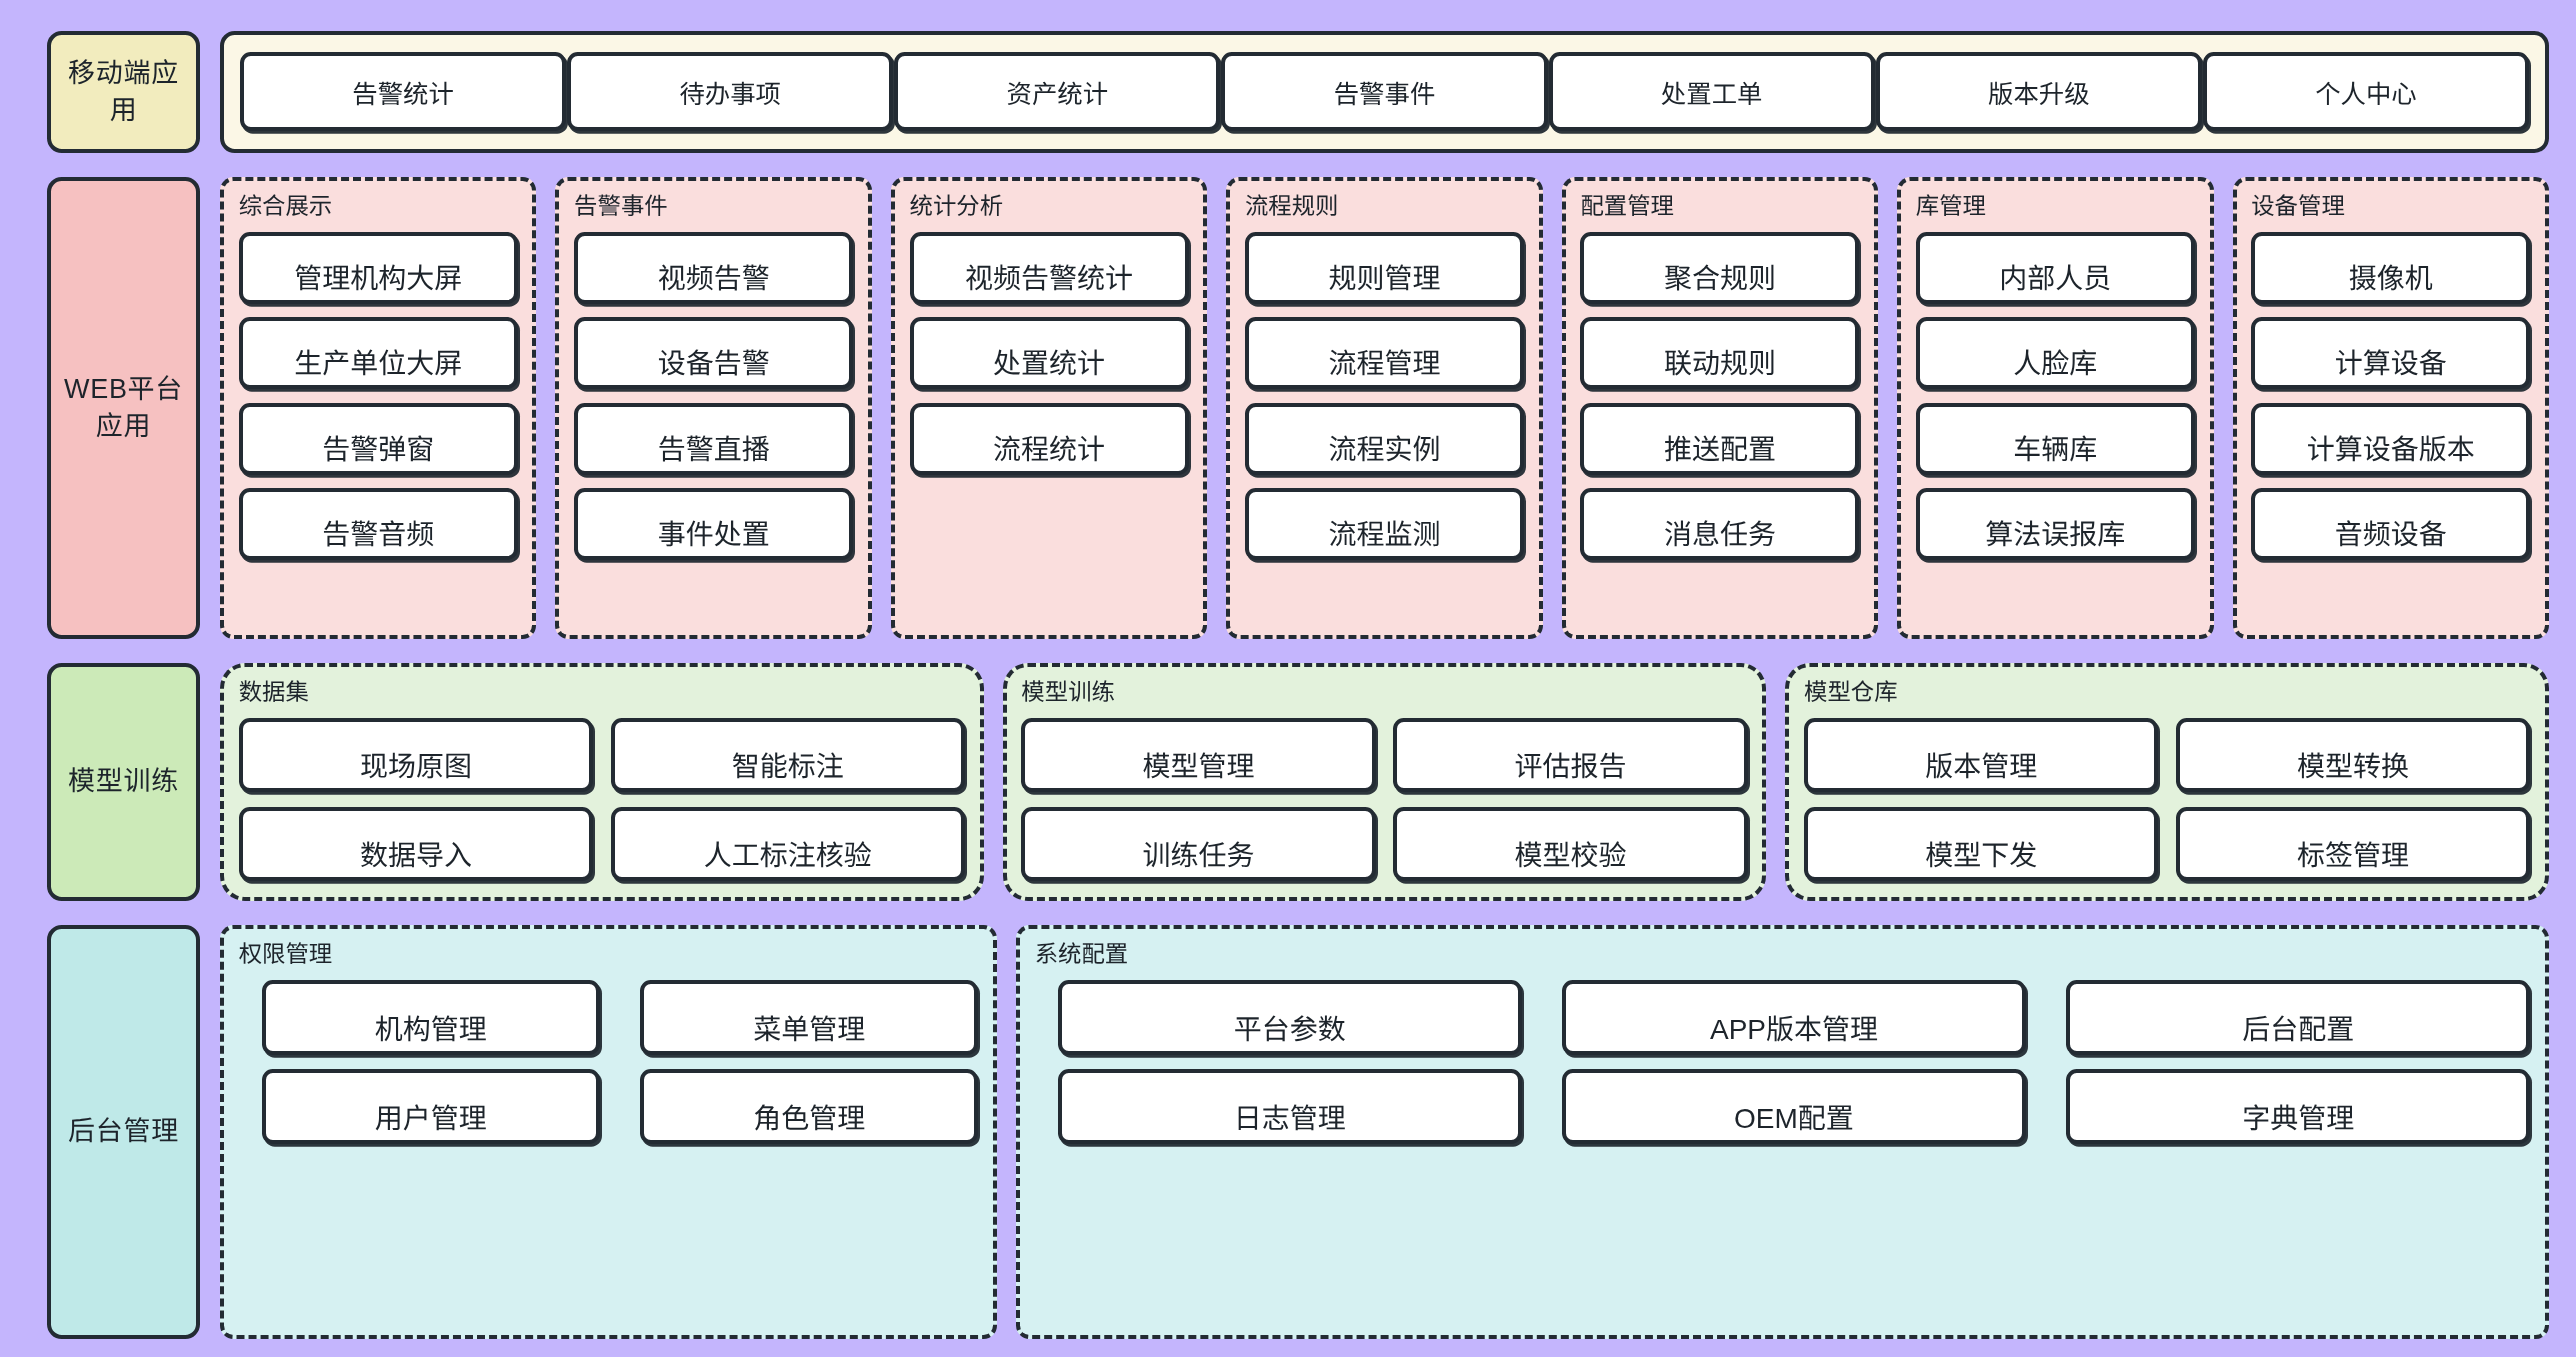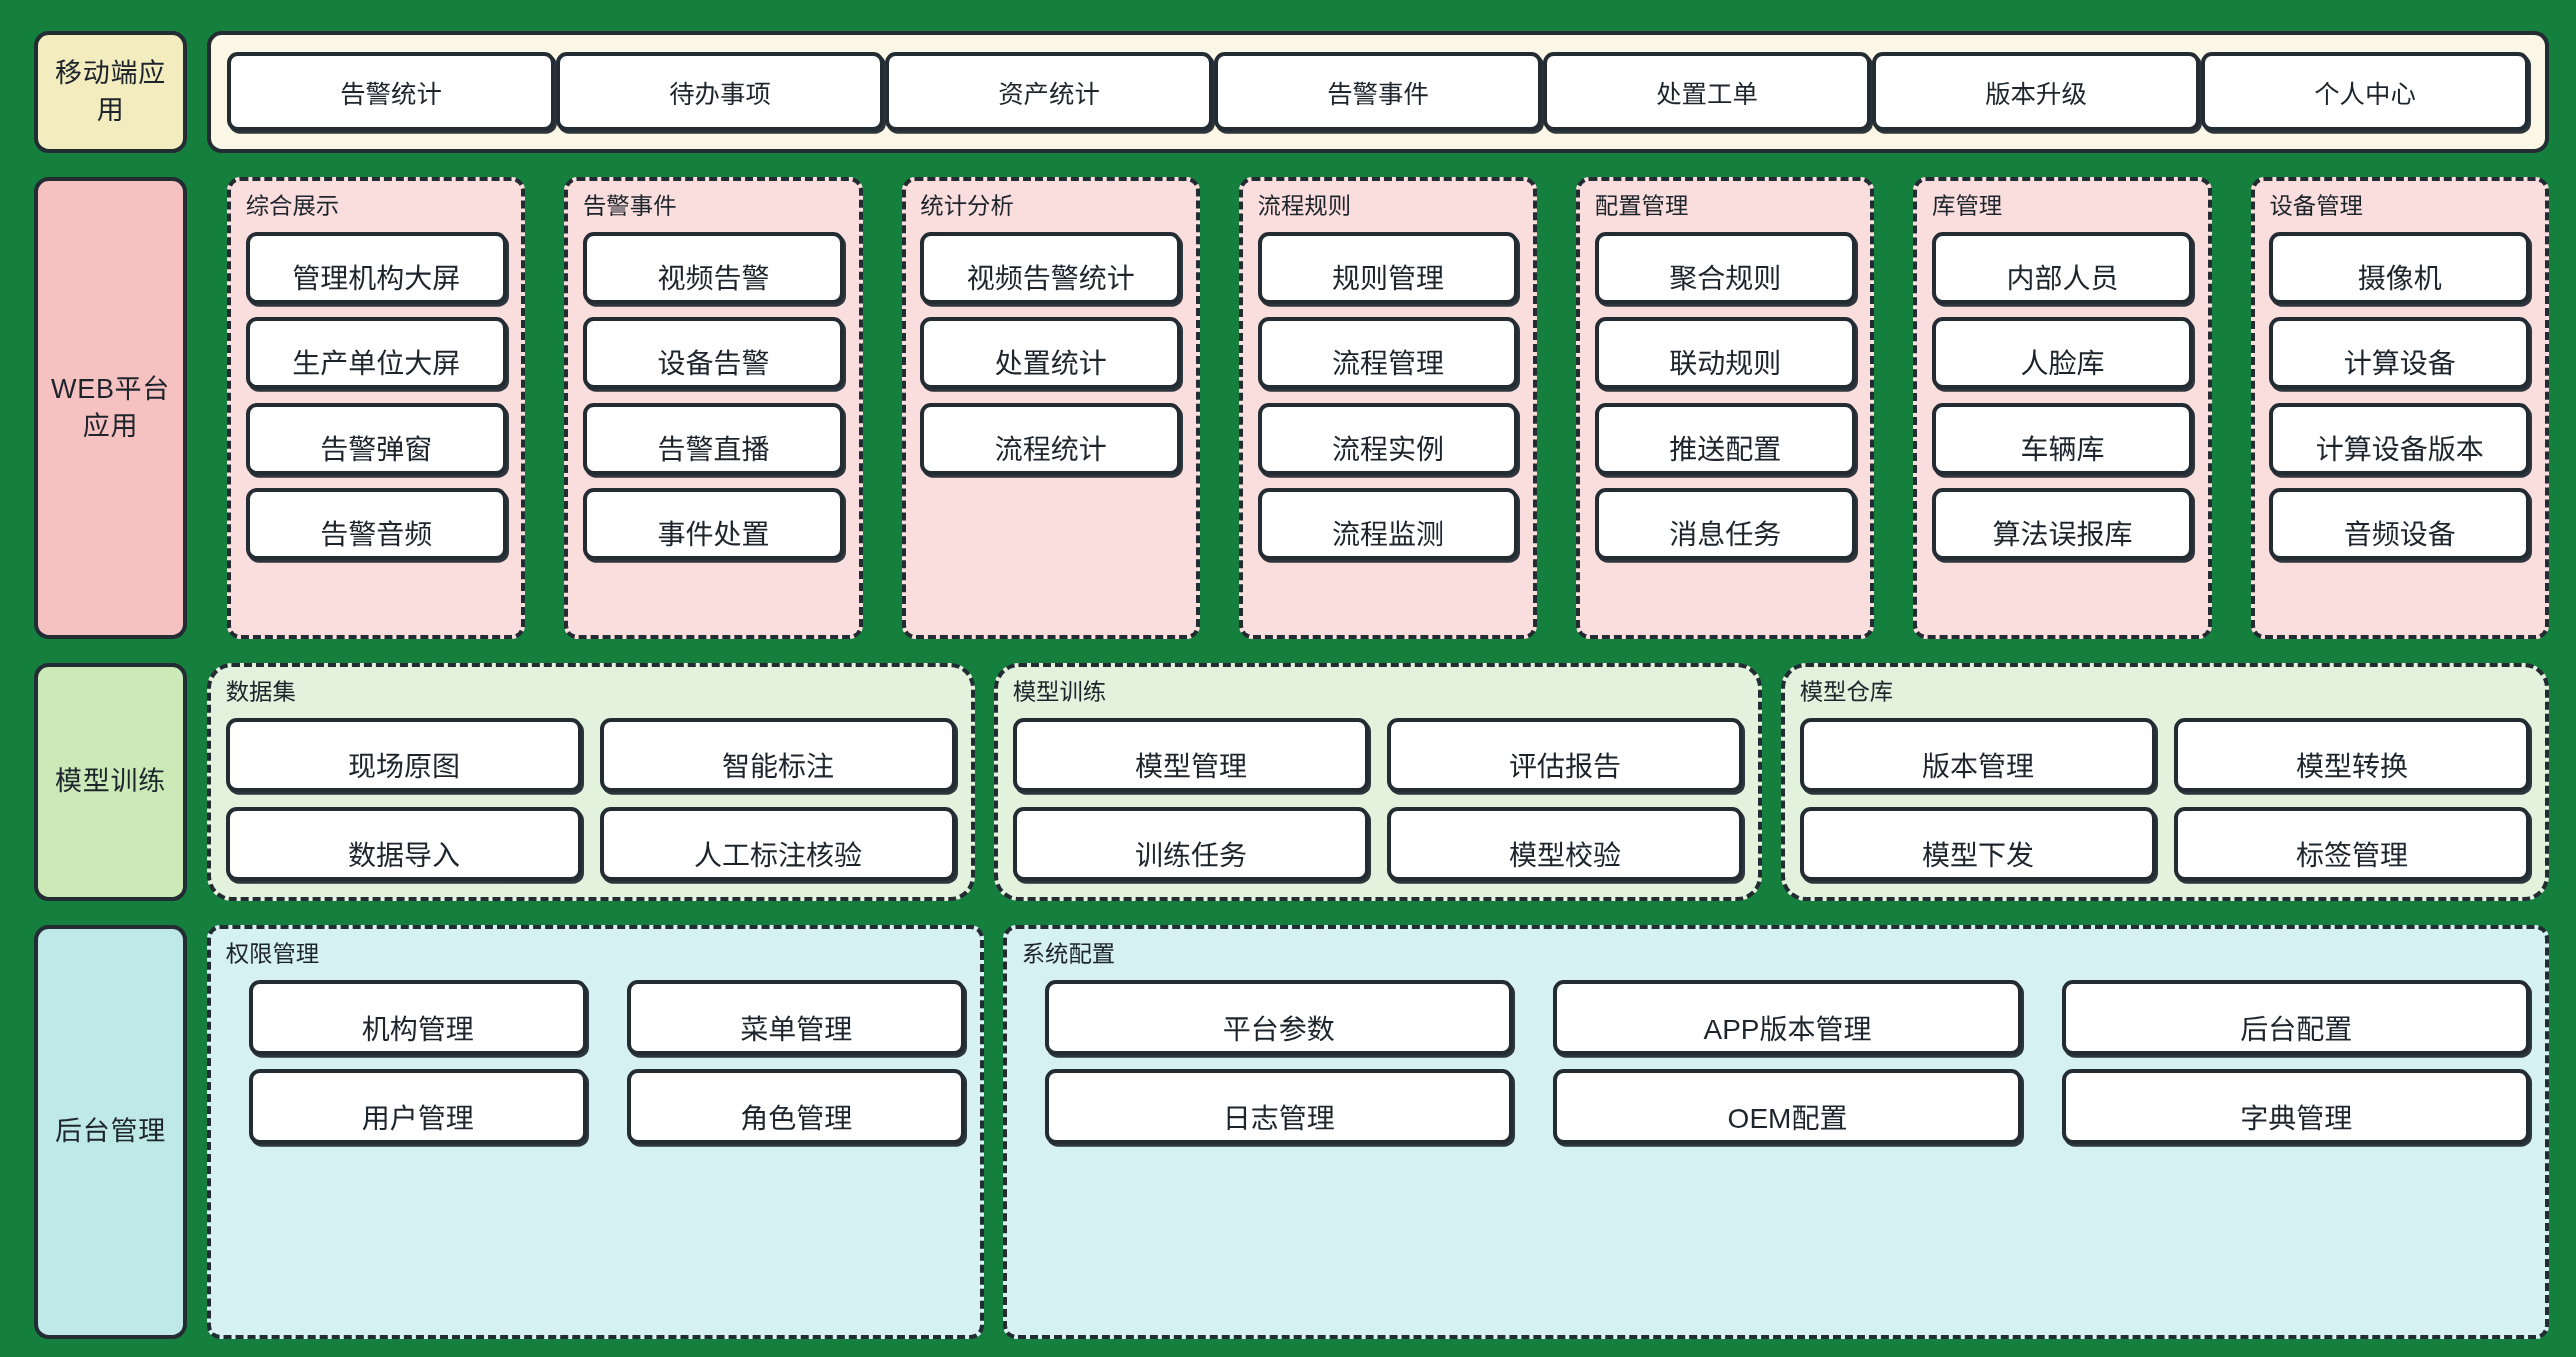--- a/index.html
+++ b/index.html
@@ -9,22 +9,22 @@
     height: 1358px;
     background: #000000;
     font-family: "Liberation Sans", "DejaVu Sans", sans-serif;
     overflow: hidden;
   }
 
   .canvas {
     position: relative;
     width: 2576px;
     height: 1358px;
-    background: #15803d;
-    padding: 31px 27px 27px 34px;
+    background: #c4b5fd;
+    padding: 31px 27px 27px 47px;
     display: flex;
     flex-direction: column;
     gap: 24px;
   }
 
   
   .layer-row {
     display: flex;
     align-items: stretch;
     gap: 20px;
@@ -83,21 +83,21 @@
     align-items: stretch;
   }
   .group {
     flex: 1 1 0;
     border: 4.7px dashed #232b33;
     border-radius: 13.4px;
     padding: 13.4px 14.7px 16px 14.7px;
     display: flex;
     flex-direction: column;
   }
-  .group.pink  { background: #fadedd; margin-left: 20px; }
+  .group.pink  { background: #fadedd; }
   .group.green { background: #e3f2dc; border-radius: 25px; }
   .group.cyan  { background: #d6f1f2; }
 
   .group-title {
     font-size: 23.4px;
     color: #1d242b;
     margin-bottom: 12px;
     line-height: 1.1;
     white-space: nowrap;
   }

